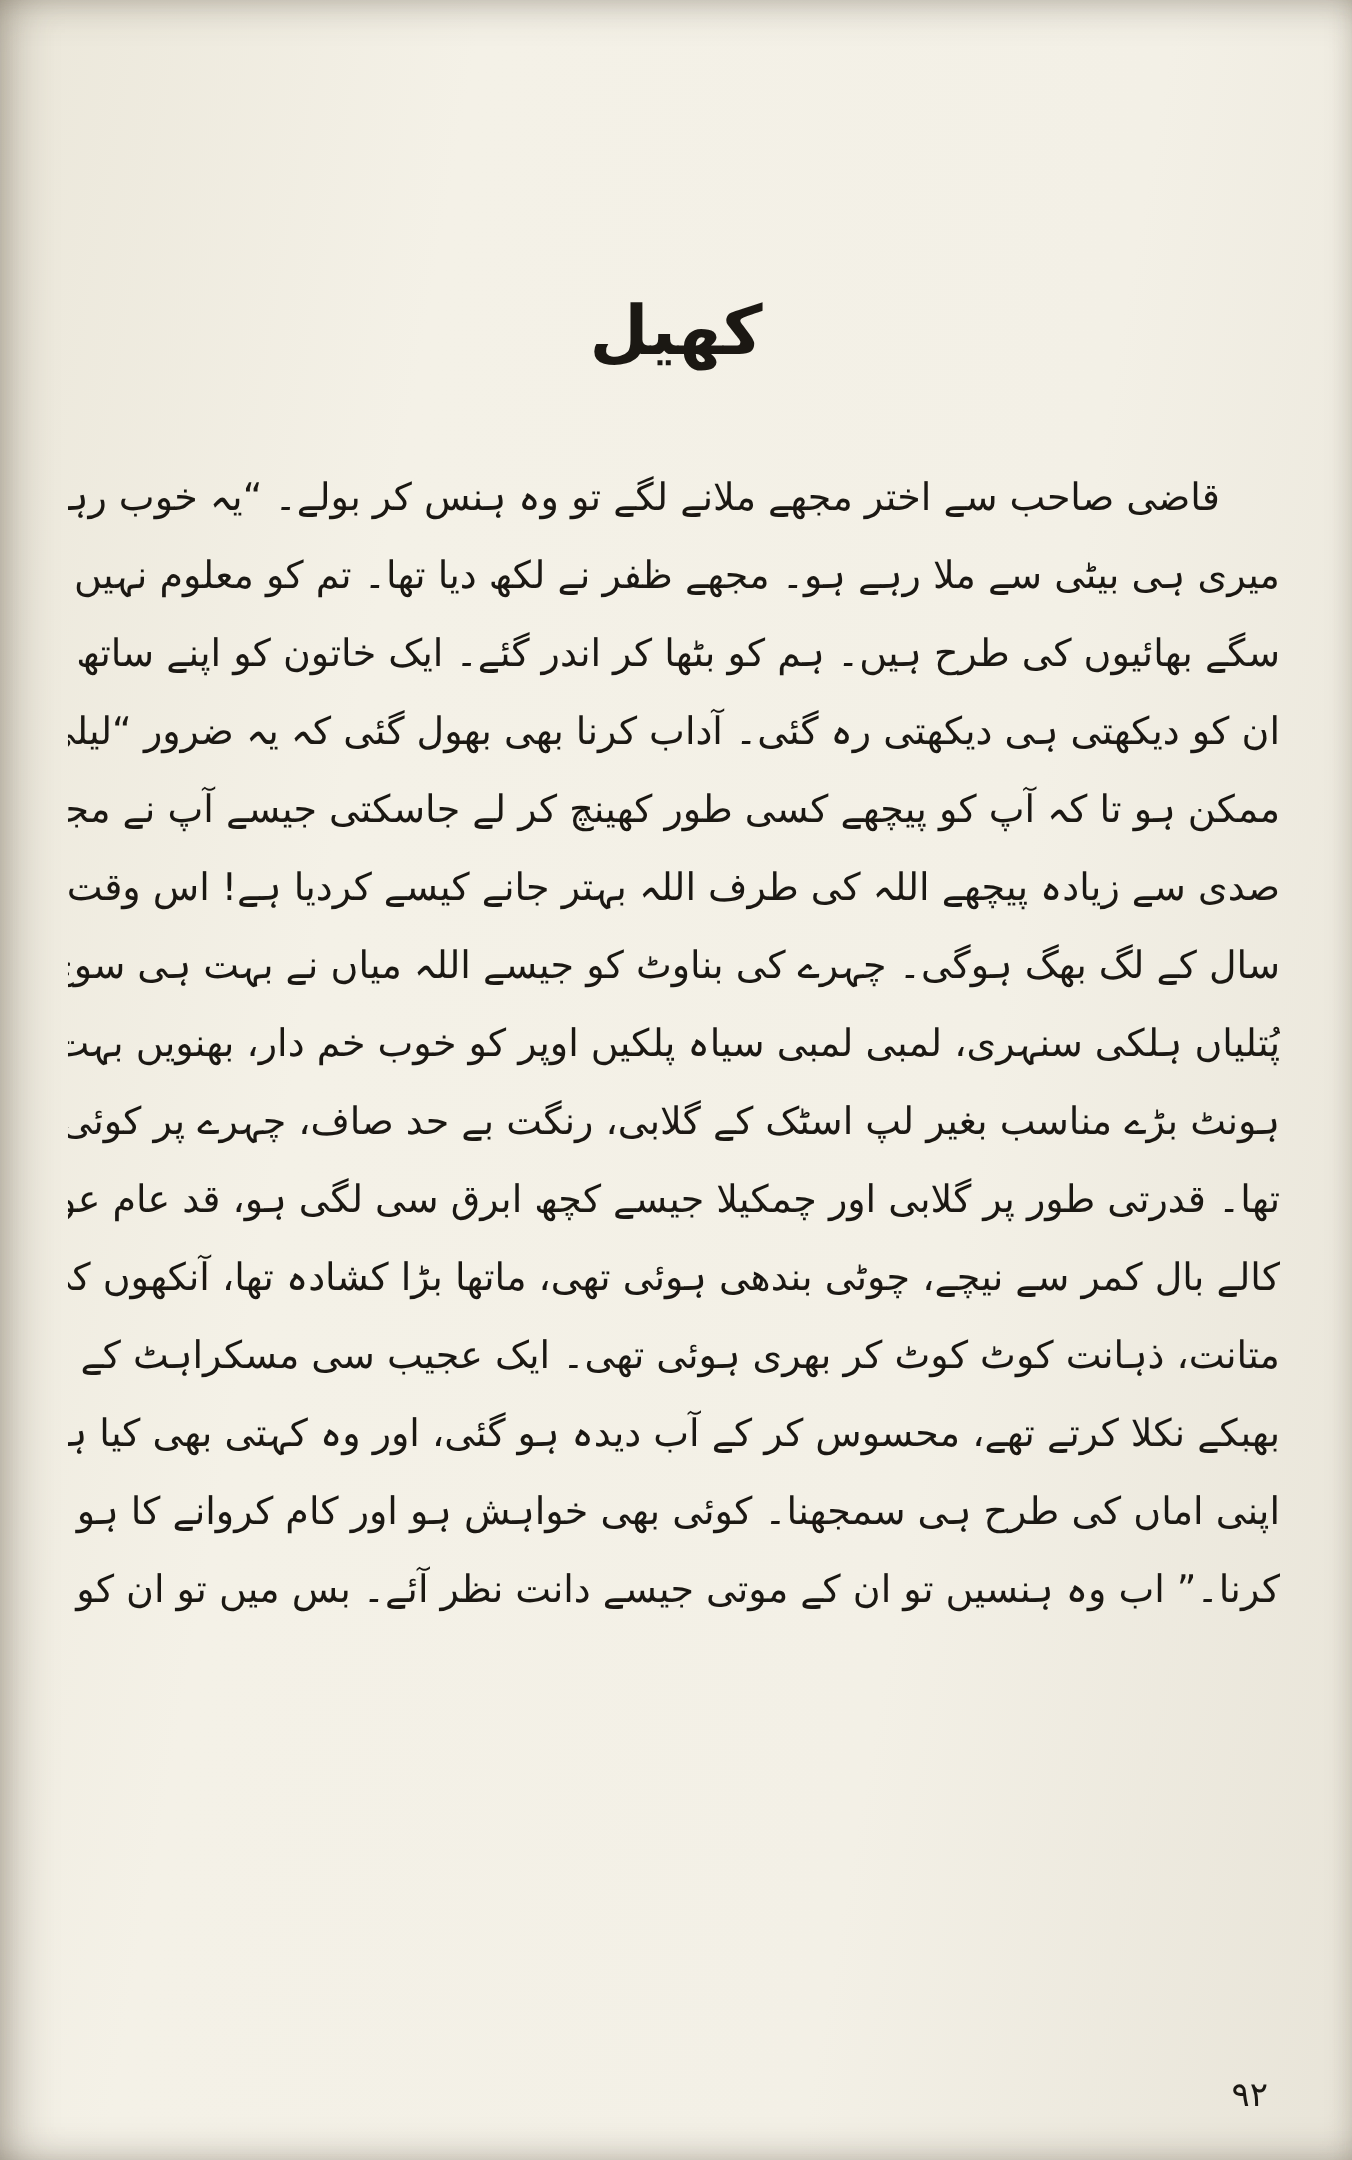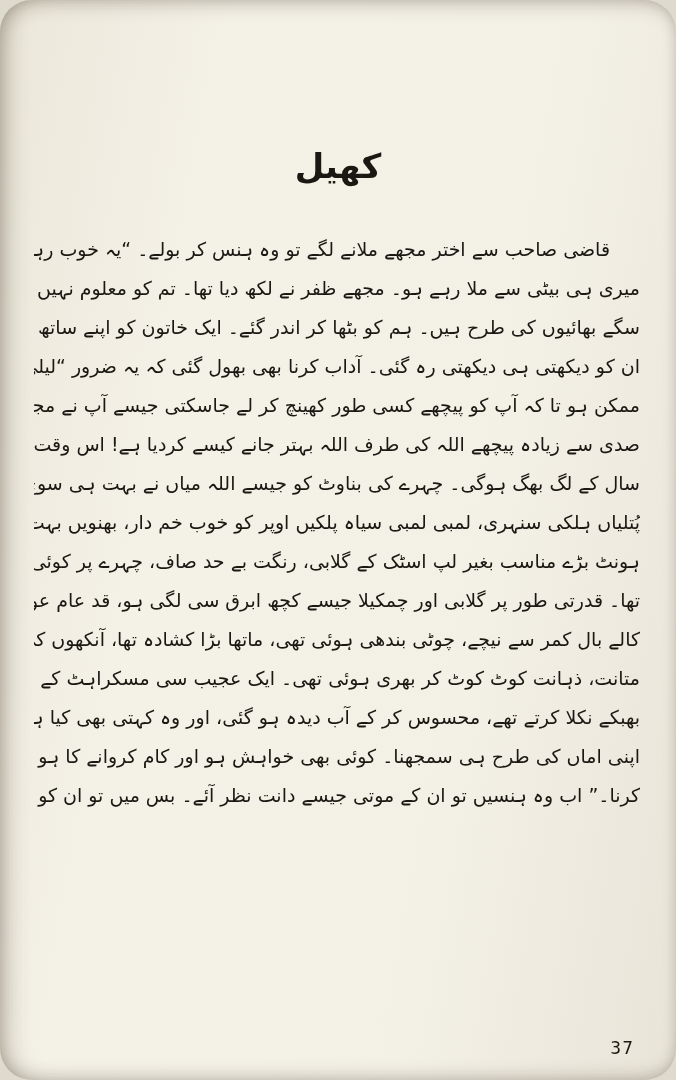--- a/index.html
+++ b/index.html
@@ -18,21 +18,20 @@
     width: 676px;
     height: 1080px;
     direction: rtl;
     color: #1b1813;
     background: linear-gradient(100deg, #ebe7da 0%, #f4f1e7 28%, #f3f0e6 68%, #e8e4d8 100%);
     box-shadow:
       inset 16px 0 24px -12px rgba(70, 58, 42, 0.38),
       inset -7px 0 16px -10px rgba(70, 58, 42, 0.25),
       inset 0 14px 22px -14px rgba(70, 58, 42, 0.30),
       inset 0 -12px 20px -12px rgba(70, 58, 42, 0.26);
-    border-radius: 32px;
   }
   .title {
     position: absolute;
     top: 146px;
     left: 0;
     right: 0;
     margin: 0;
     text-align: center;
     font-size: 34px;
     font-weight: bold;
@@ -84,15 +83,15 @@
     <p class="line">پُتلیاں ہلکی سنہری، لمبی لمبی سیاہ پلکیں اوپر کو خوب خم دار، بھنویں بہت پتلی محرابی شکل کی</p>
     <p class="line">ہونٹ بڑے مناسب بغیر لپ اسٹک کے گلابی، رنگت بے حد صاف، چہرے پر کوئی غازہ نہ</p>
     <p class="line">تھا۔ قدرتی طور پر گلابی اور چمکیلا جیسے کچھ ابرق سی لگی ہو، قد عام عورتوں سے لمبا، جسم</p>
     <p class="line">کالے بال کمر سے نیچے، چوٹی بندھی ہوئی تھی، ماتھا بڑا کشادہ تھا، آنکھوں کی چمک جس میں</p>
     <p class="line">متانت، ذہانت کوٹ کوٹ کر بھری ہوئی تھی۔ ایک عجیب سی مسکراہٹ کے ساتھ آگے</p>
     <p class="line">بھبکے نکلا کرتے تھے، محسوس کر کے آب دیدہ ہو گئی، اور وہ کہتی بھی کیا ہیں؟ “مجھے بس تم</p>
     <p class="line">اپنی اماں کی طرح ہی سمجھنا۔ کوئی بھی خواہش ہو اور کام کروانے کا ہو تو بے تکلف بتا دیا</p>
     <p class="line">کرنا۔” اب وہ ہنسیں تو ان کے موتی جیسے دانت نظر آئے۔ بس میں تو ان کو دیکھتی رہی</p>
   </div>
 
-  <div class="pageno">37</div>
+  <div class="pageno">۹۲</div>
 
 </div>
 
 </body></html>

